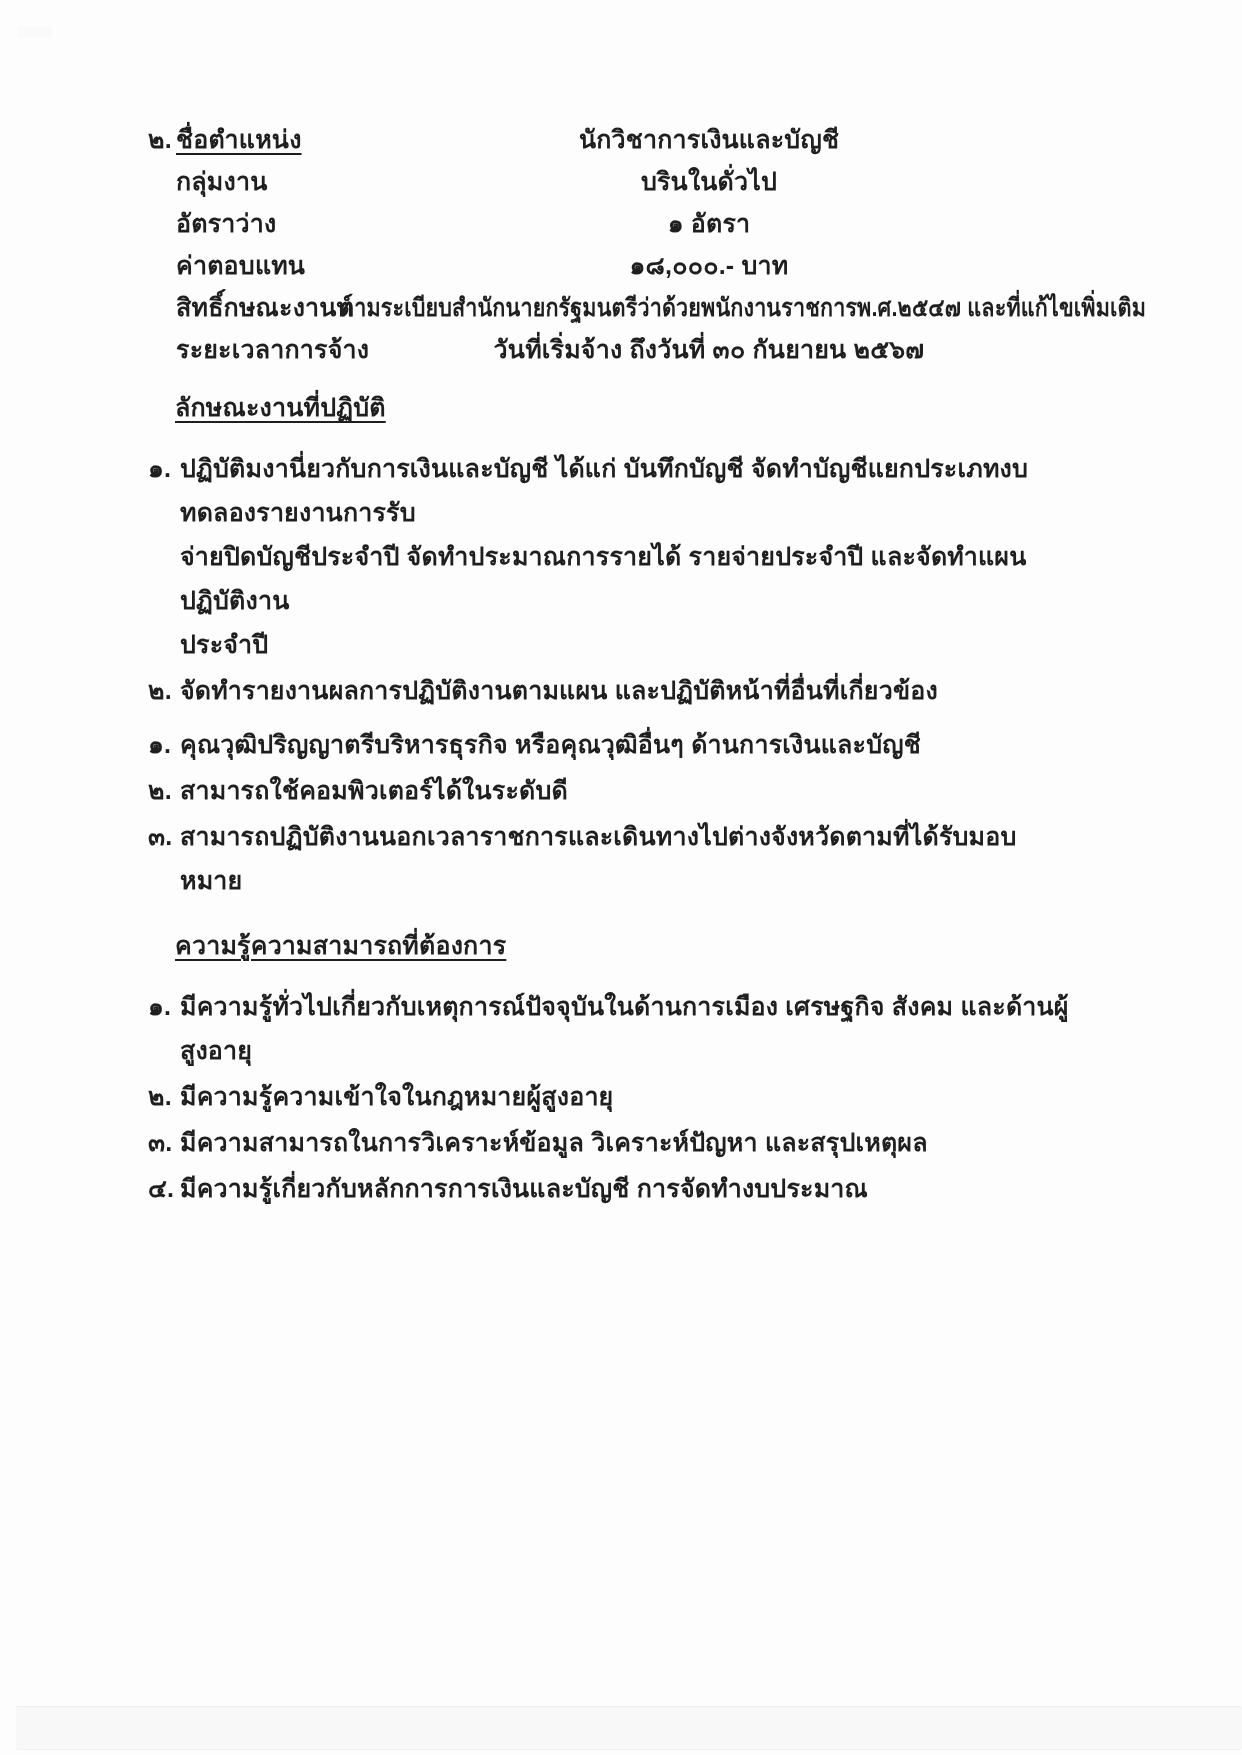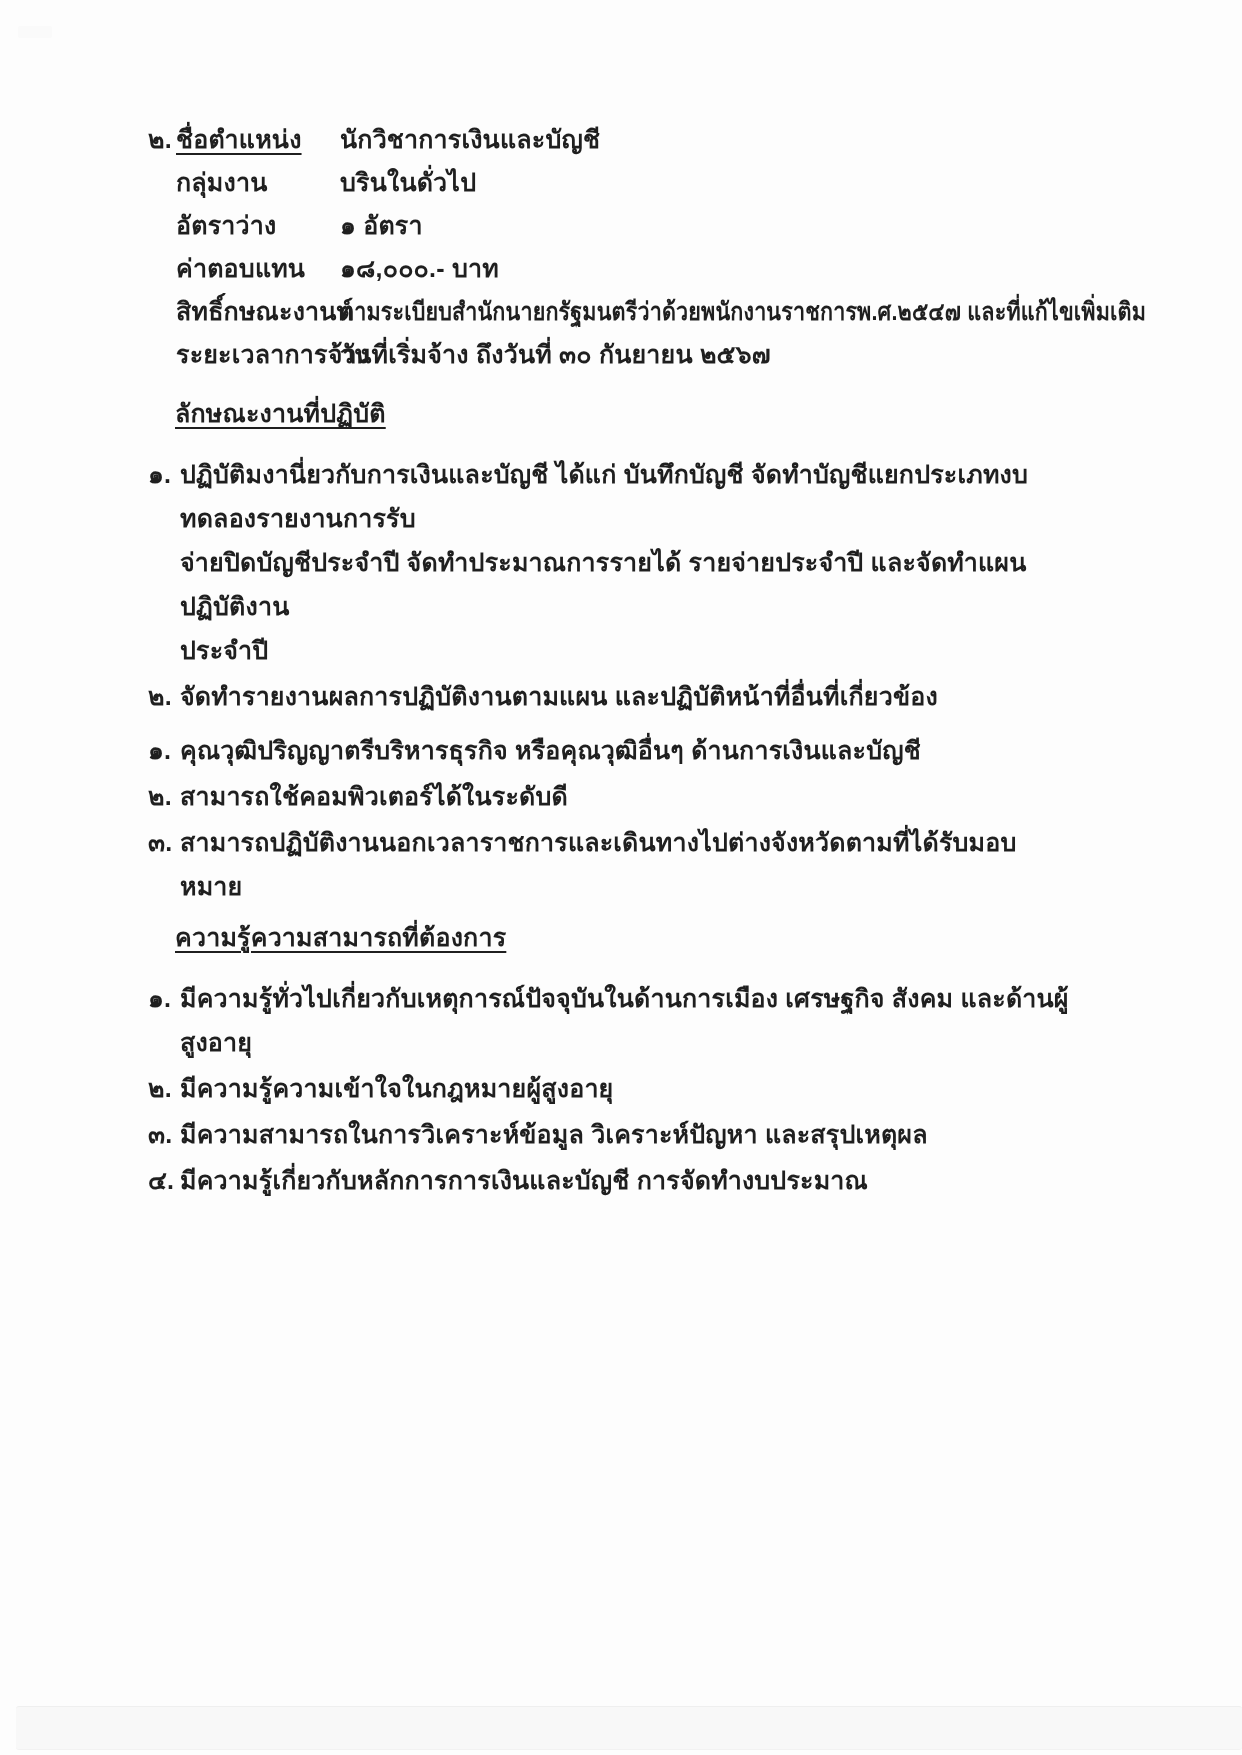--- a/index.html
+++ b/index.html
@@ -59,24 +59,24 @@
     line-height: 42px;
     white-space: nowrap;
   }
   .numcell {
     flex: none;
     width: 28px;
   }
   .flabel {
     flex: none;
     width: 164px;
-    font-family: Liberation Serif, serif;
   }
   .fvalue {
     flex: 1;
+    text-align: center;
   }
   .u {
     text-decoration: underline;
     text-decoration-thickness: 1.5px;
     text-underline-offset: 5px;
   }
   .cond {
     display: inline-block;
     transform: scaleX(0.86);
     transform-origin: left center;
@@ -104,21 +104,21 @@
   }
   .item-text {
     flex: 1;
   }
   .line {
     display: block;
   }
   .sec { margin-bottom: 4px; }
   .sec-1 .section-heading { margin-top: 16px; }
   .sec-2 .section-heading { margin-top: 24px; }
-  .sec-3 .section-heading { margin-top: 8px; }
+  .sec-3 .section-heading { margin-top: 22px; }
 </style>
 </head>
 <body>
 
 <div class="page">
 
   <div class="smudge-top"></div>
 
   <div class="content">
 

